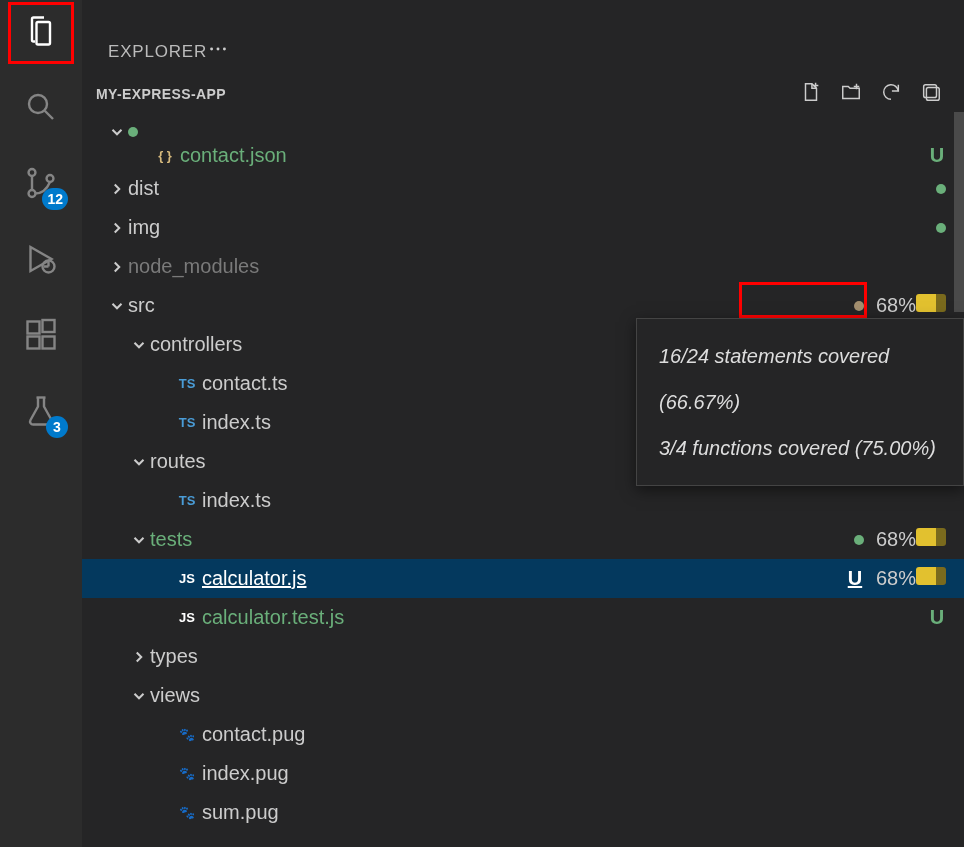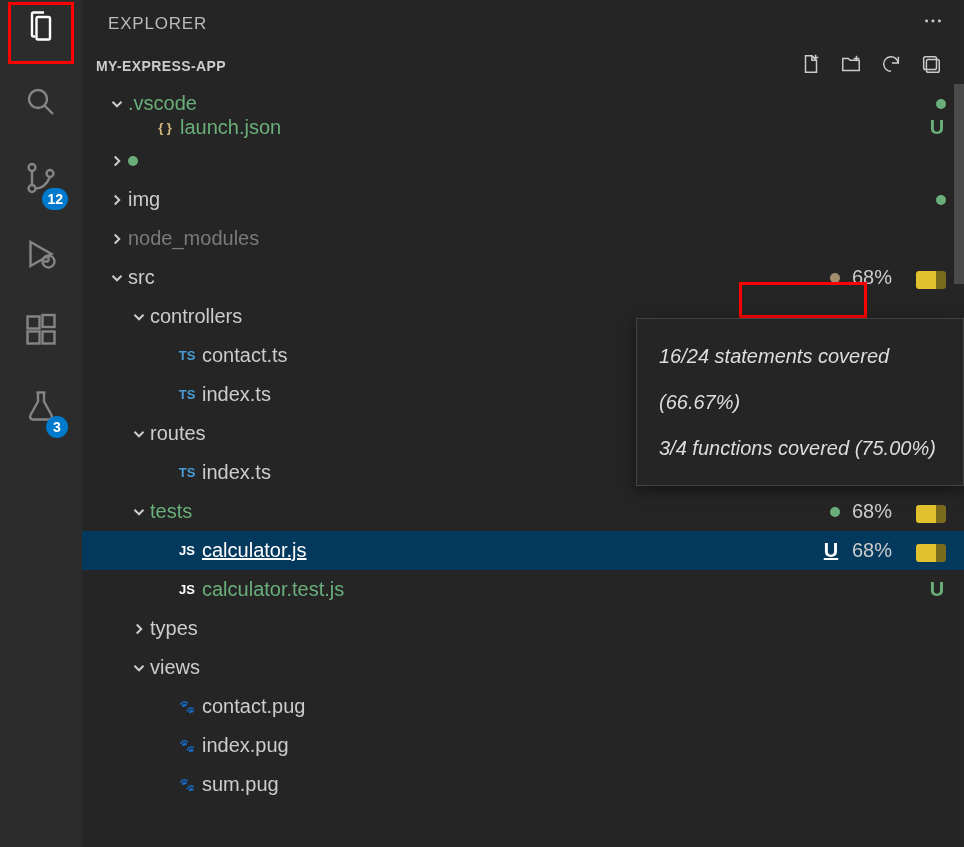--- a/index.html
+++ b/index.html
@@ -2,31 +2,31 @@
 <html><head>
 <meta charset="utf-8">
 <style>
   * { box-sizing: border-box; margin: 0; padding: 0; font-family: "Segoe UI", -apple-system, sans-serif; }
   body { background: #1e1e1e; width: 964px; height: 847px; overflow: hidden; color: #ccc; position: relative; }
 
   .root { display: flex; height: 100%; }
 
   
   .activity-bar { width: 82px; background: #2c2c2c; display: flex; flex-direction: column; align-items: center; padding-top: 8px; gap: 30px; }
-  .activity-item { position: relative; width: 62px; height: 46px; display: flex; align-items: flex-start; justify-content: center; cursor: pointer; color: #858585; }
+  .activity-item { position: relative; width: 62px; height: 46px; display: flex; align-items: center; justify-content: center; cursor: pointer; color: #858585; }
   .activity-item.active { color: #fff; }
   .activity-item svg { width: 36px; height: 36px; }
   .badge { position: absolute; bottom: -4px; right: 4px; background: #007acc; color: #fff; font-size: 14px; border-radius: 12px; min-width: 22px; height: 22px; display: flex; align-items: center; justify-content: center; padding: 0 5px; font-weight: 600; }
 
   .highlight-red { border: 3px solid #ff0000; }
   .activity-highlight { position: absolute; top: 2px; left: 8px; width: 66px; height: 62px; pointer-events: none; }
 
   
   .explorer { flex: 1; background: #252526; display: flex; flex-direction: column; position: relative; }
-  .explorer-header { display: flex; align-items: center; justify-content: space-between; padding: 10px 20px 10px 26px; font-size: 17px; letter-spacing: 0.8px; color: #bbb; }
+  .explorer-header { display: flex; align-items: center; padding: 10px 20px 10px 26px; font-size: 17px; letter-spacing: 0.8px; color: #bbb; margin-top: 28px; }
   .header-actions svg { width: 22px; height: 22px; fill: #ccc; }
 
   .project-header { display: flex; align-items: center; justify-content: space-between; padding: 6px 22px 6px 10px; font-size: 14px; font-weight: 700; color: #ccc; cursor: pointer; }
   .project-header .title { display: flex; align-items: center; gap: 4px; letter-spacing: 0.4px; }
   .project-actions { display: flex; gap: 18px; }
   .project-actions svg { width: 22px; height: 22px; stroke: #ccc; fill: none; }
 
   .tree { flex: 1; overflow: hidden; font-size: 20px; position: relative; }
   .tree-scroll { position: absolute; right: 0; top: 0; width: 10px; height: 100%; }
   .thumb { position: absolute; right: 0; top: 0; width: 10px; height: 200px; background: #4a4a4a; }
@@ -39,21 +39,21 @@
   .row .label { flex: 1; white-space: nowrap; overflow: hidden; text-overflow: ellipsis; }
   .row .decor { display: flex; align-items: center; gap: 12px; }
   .row .status-letter { width: 18px; text-align: center; font-weight: 600; }
   .row.green .label, .row.green .status-letter { color: #6aaf7a; }
   .row.green .dot { background: #6aaf7a; }
   .row.dim .label { color: #7a7a7a; }
   .row.selected { background: #04395e; }
   .row.selected .label, .row.selected .status-letter { color: #fff; text-decoration: underline; }
   .dot { width: 10px; height: 10px; border-radius: 50%; }
   .dot.beige { background: #a38f6f; }
-  .cov-badge { display: flex; align-items: flex-end; gap: 24px; }
+  .cov-badge { display: flex; align-items: flex-start; gap: 0; }
   .cov-pct { color: #ccc; }
   .cov-bar { width: 30px; height: 18px; border-radius: 3px; position: relative; overflow: hidden; display: flex; }
   .cov-bar .fill { background: #e2c12f; }
   .cov-bar .rest { background: #7a6a1d; flex: 1; }
 
   .ts-icon { color: #4a9cd6; }
   .js-icon { color: #ffffff; }
   .json-icon { color: #d7ba7d; }
   .pug-icon { color: #c0392b; font-size: 18px; }
 
@@ -158,41 +158,41 @@
       <div class="tree-scroll">
           <div class="thumb"></div>
         </div>
     <div class="row green">
           <span class="indent" style="width: 24px;"></span>
           <span class="chevron">
             <svg viewBox="0 0 16 16" fill="none" stroke="currentColor" stroke-width="1.8">
               <path d="M4 6l4 4 4-4"></path>
             </svg>
           </span>
-          <span class="label">.vscode</span>
           <span class="decor">
             <span class="dot " style="background: rgb(106, 175, 122);"></span>
           </span>
         </div>
         <div class="row green" style="height: 28px; margin-top: -10px; overflow: hidden;">
           <span class="indent" style="width: 46px;"></span>
           <span class="chevron"></span>
           <span class="file-icon json-icon">{ }</span>
-          <span class="label">launch.json</span>
+          <span class="label">contact.json</span>
           <span class="decor">
             <span class="status-letter">U</span>
           </span>
         </div>
         <div class="row">
           <span class="indent" style="width: 24px;"></span>
           <span class="chevron">
             <svg viewBox="0 0 16 16" fill="none" stroke="currentColor" stroke-width="1.8">
               <path d="M6 4l4 4-4 4"></path>
             </svg>
           </span>
+          <span class="label">dist</span>
           <span class="decor">
             <span class="dot " style="background: rgb(106, 175, 122);"></span>
           </span>
         </div>
         <div class="row">
           <span class="indent" style="width: 24px;"></span>
           <span class="chevron">
             <svg viewBox="0 0 16 16" fill="none" stroke="currentColor" stroke-width="1.8">
               <path d="M6 4l4 4-4 4"></path>
             </svg>

